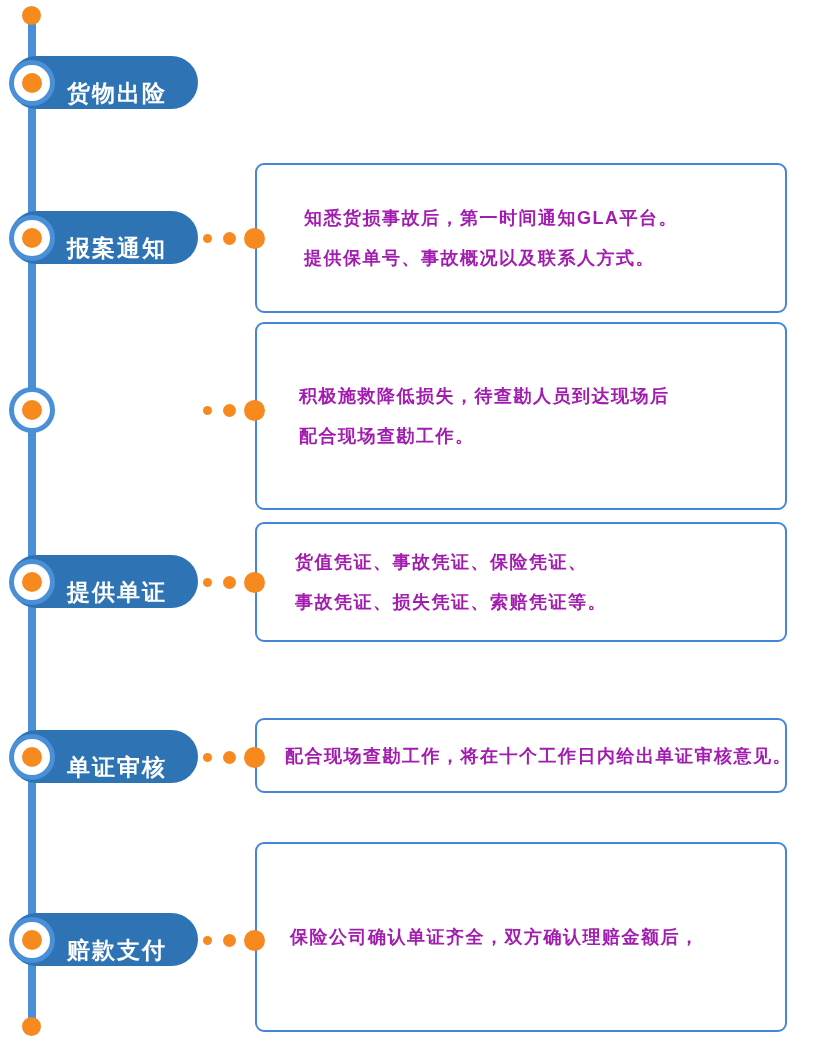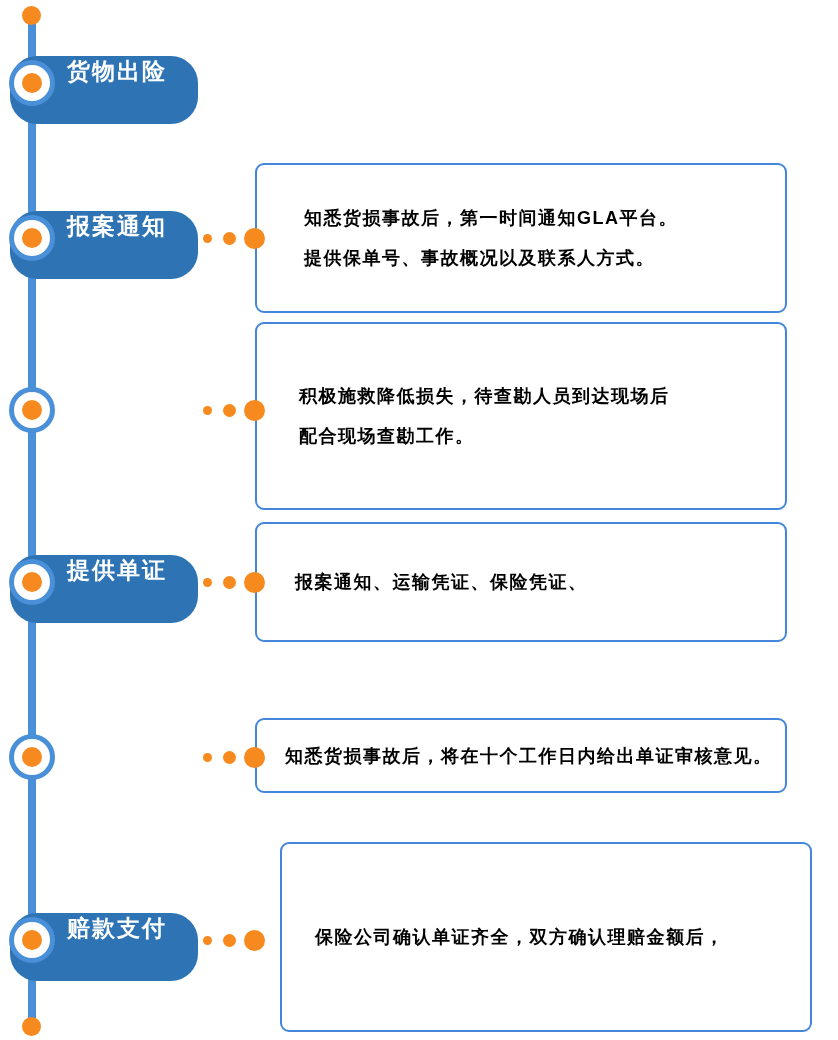--- a/index.html
+++ b/index.html
@@ -32,25 +32,25 @@
   .enddot.top    { left: 22px; top: 6px; }
   .enddot.bottom { left: 22px; top: 1017px; }
 
   .step { position: absolute; inset: 0; pointer-events: none; }
 
   
   .pill {
     position: absolute;
     left: 10px;
     top: calc(var(--cy) - 27px);
-    width: 188px; height: 68px;
+    width: 188px; height: 53px;
     background: #2E74B5;
     border-radius: 27px;
     display: flex;
-    align-items: flex-start;
+    align-items: flex-end;
   }
   .pill-text {
     margin-left: 57px;
     color: #ffffff;
     font-size: 23px;
     font-weight: bold;
     letter-spacing: 2px;
     white-space: nowrap;
   }
 
@@ -96,40 +96,40 @@
     width: 532px;
     box-sizing: border-box;
     background: #ffffff;
     border: 2.5px solid #4486D9;
     border-radius: 9px;
     display: flex;
     flex-direction: column;
     justify-content: center;
   }
   .box .line {
-    color: #000000;
+    color: #a21caf;
     font-size: 18px;
     font-weight: bold;
     letter-spacing: 1.5px;
     line-height: 40px;
     white-space: nowrap;
   }
 
   .s1 { --cy: 83px; }
   .s2 { --cy: 238px; }
   .s3 { --cy: 410px; }
   .s4 { --cy: 582px; }
   .s5 { --cy: 757px; }
   .s6 { --cy: 940px; }
 
   .s2 .box { top: 163px; height: 150px; padding-left: 47px; }
   .s3 .box { top: 322px; height: 188px; padding-left: 42px; }
   .s4 .box { top: 522px; height: 120px; padding-left: 38px; }
   .s5 .box { top: 718px; height: 75px;  padding-left: 28px; }
-  .s6 .box { top: 842px; height: 190px; padding-left: 33px; margin-left: 25px; }
+  .s6 .box { top: 842px; height: 190px; padding-left: 33px; }
 </style>
 </head>
 <body>
 
 <div class="canvas">
 
   <div class="vline"></div>
   <div class="enddot top"></div>
   <div class="enddot bottom"></div>
 
@@ -181,35 +181,39 @@
     </div>
     <div class="ring">
       <div class="ring-dot"></div>
     </div>
     <div class="dots">
       <span class="d1"></span>
         <span class="d2"></span>
         <span class="d3"></span>
     </div>
     <div class="box">
-      <div class="line">报案通知、运输凭证、保险凭证、</div>
+      <div class="line">货值凭证、事故凭证、保险凭证、</div>
+      <div class="line">事故凭证、损失凭证、索赔凭证等。</div>
     </div>
   </div>
 
   <div class="step s5">
-    <div class="ring">
-      <div class="ring-dot"></div>
-    </div>
-    <div class="dots">
-      <span class="d1"></span>
-        <span class="d2"></span>
-        <span class="d3"></span>
-    </div>
-    <div class="box">
-      <div class="line">知悉货损事故后，将在十个工作日内给出单证审核意见。</div>
+    <div class="pill">
+      <span class="pill-text">单证审核</span>
+    </div>
+    <div class="ring">
+      <div class="ring-dot"></div>
+    </div>
+    <div class="dots">
+      <span class="d1"></span>
+        <span class="d2"></span>
+        <span class="d3"></span>
+    </div>
+    <div class="box">
+      <div class="line">配合现场查勘工作，将在十个工作日内给出单证审核意见。</div>
     </div>
   </div>
 
   <div class="step s6">
     <div class="pill">
       <span class="pill-text">赔款支付</span>
     </div>
     <div class="ring">
       <div class="ring-dot"></div>
     </div>

